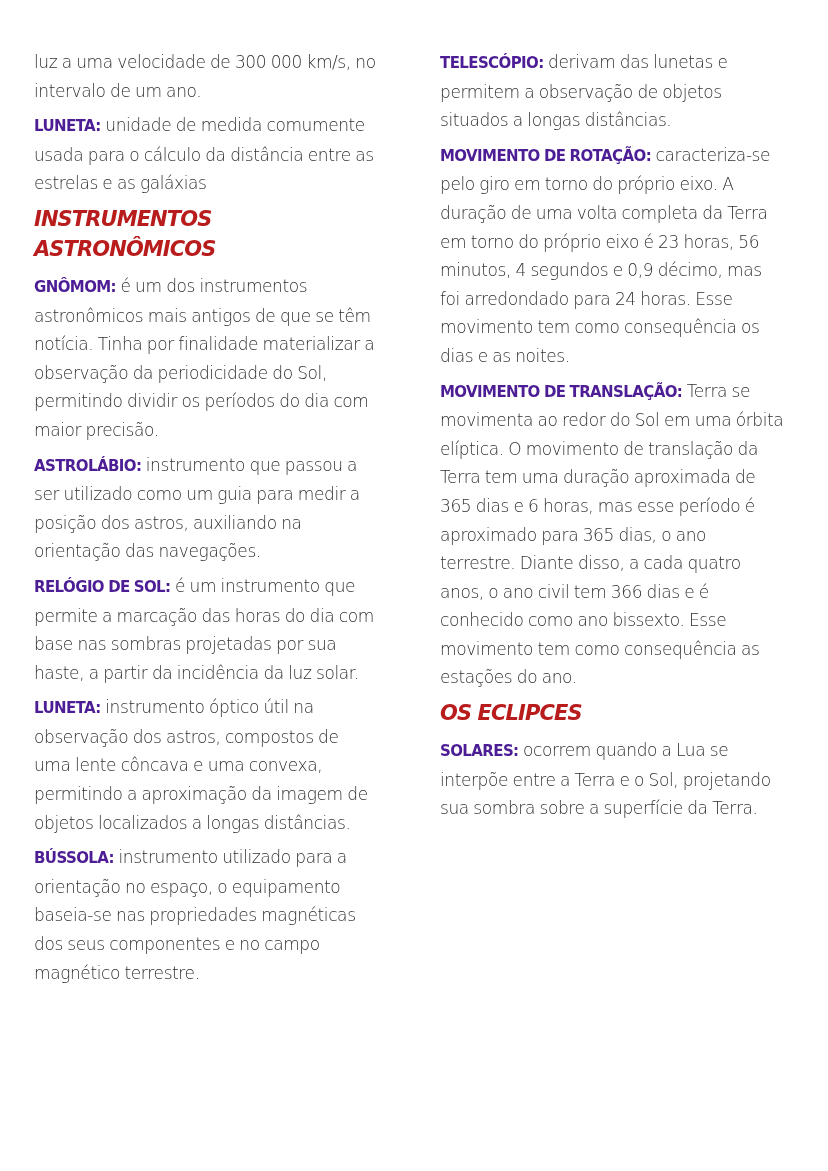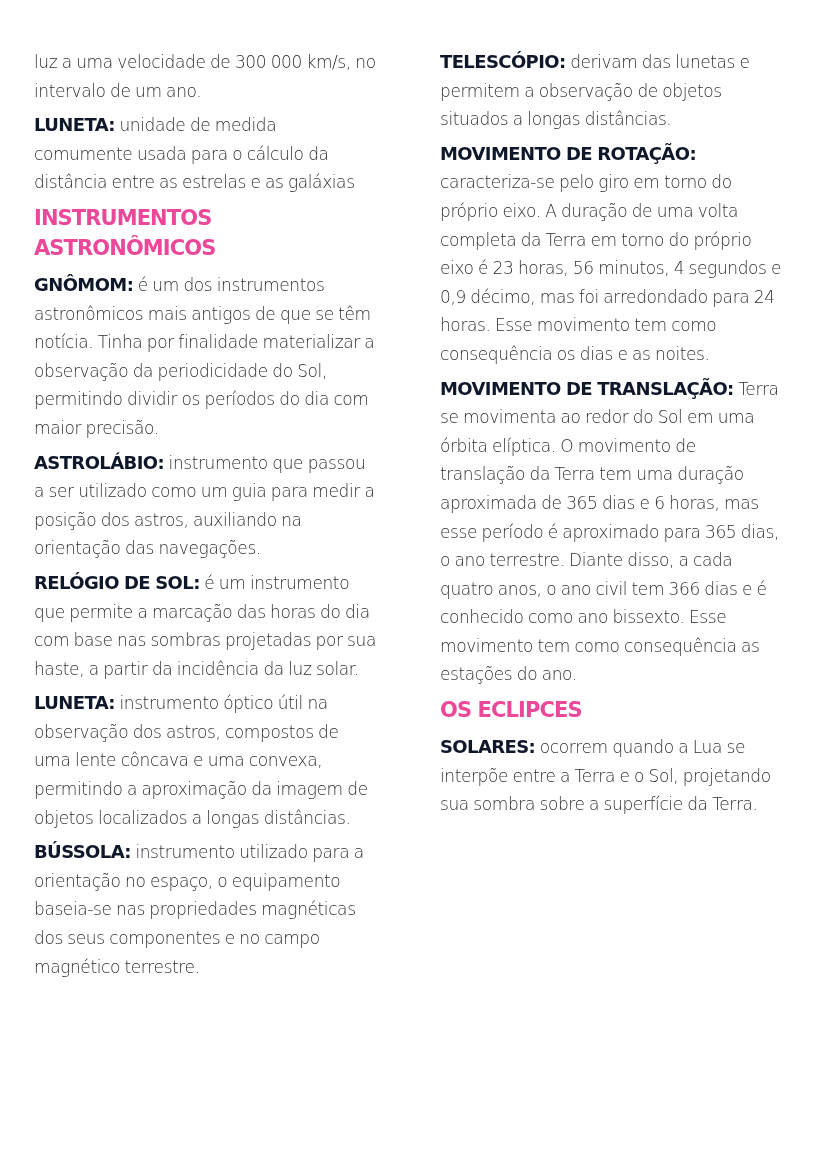--- a/index.html
+++ b/index.html
@@ -27,32 +27,33 @@
       line-height: 28.6px;
       margin: 0 0 6px 0;
       font-weight: 300;
       letter-spacing: -0.4px;
       word-spacing: -0.5px;
       color: #303030;
     }
     .term {
       font-family: "DejaVu Sans", sans-serif;
       font-weight: bold;
-      color: #0f172a;
-      font-size: 18px;
+      color: #4c1d95;
+      font-size: 15px;
       letter-spacing: -0.6px;
     }
     .heading {
       font-family: "DejaVu Sans", sans-serif;
       font-weight: bold;
-      color: #ec4899;
+      color: #b91c1c;
       font-size: 21px;
       letter-spacing: -0.9px;
       margin: 2px 0 8px 0;
       line-height: 30px;
+      font-style: italic;
     }
     .term + .def::before { content: " "; }
   </style>
 </head>
 <body>
 
 <div class="col col-left">
   <p class="para">luz a uma velocidade de 300 000 km/s, no intervalo de um ano.</p>
 
   <p class="para">

